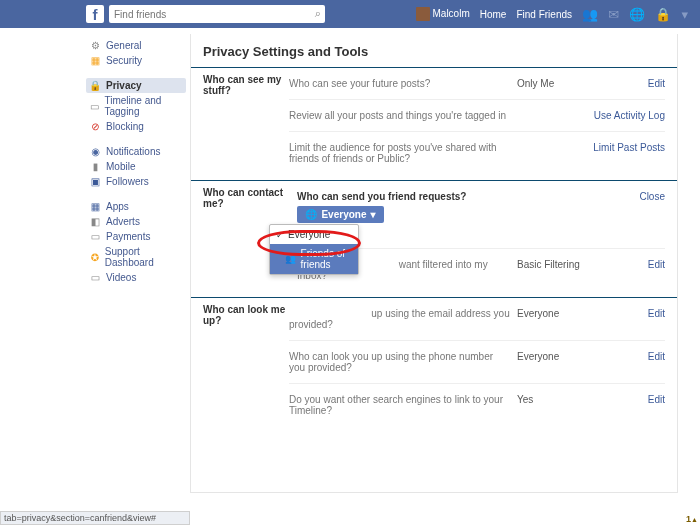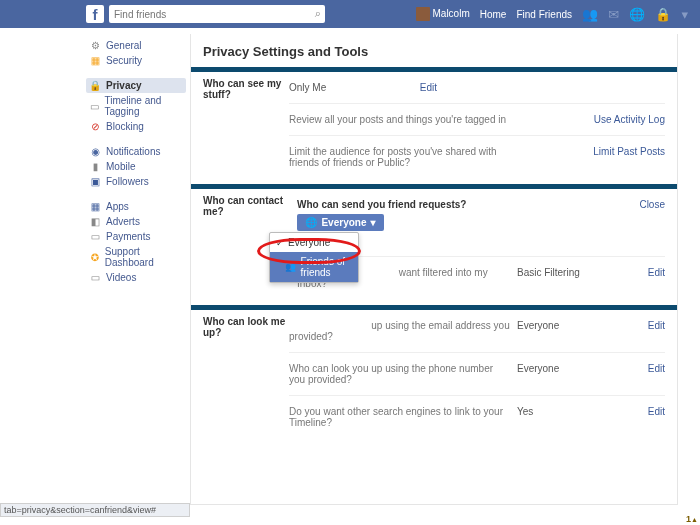--- a/index.html
+++ b/index.html
@@ -20,40 +20,40 @@
   
   .page { display: flex; padding: 6px 0 0 86px; }
   .sidebar { width: 100px; padding-top: 4px; }
   .sidebar .group { margin-bottom: 10px; }
   .sidebar .item { display: flex; align-items: center; gap: 5px; padding: 2px 4px; font-size: 10px; color: #43588e; cursor:pointer; }
   .sidebar .item.active { background: #dde3ee; font-weight: bold; color:#333; border-radius:2px; }
   .sidebar .ico { width:11px; height:11px; display:inline-flex; align-items:center; justify-content:center; font-size:10px; }
 
   .content { width: 488px; border: 1px solid #e5e5e5; border-top:none; margin-left: 4px; background:#fff; padding: 10px 0 60px 0; position:relative;}
   .content h1 { font-size: 13px; font-weight: bold; color: #333; padding: 0 12px 8px 12px; }
-  .section-row { display:flex; border-top:5px solid #0c4a6e; padding: 6px 12px; font-size:10px; }
+  .section-row { display:flex; border-top:1px solid #0c4a6e; padding: 6px 12px; font-size:10px; }
   .section-label { width: 86px; font-weight: bold; color:#333; flex-shrink:0; }
   .section-body { flex:1; }
   .privacy-line { display:flex; padding: 4px 0 10px 0; gap:6px; align-items:flex-start;}
   .privacy-line .desc { flex:1; color:#777; }
   .privacy-line .desc.strong { color:#333; font-weight:bold; }
   .privacy-line .val { width:70px; color:#555; }
   .privacy-line .act { width:72px; text-align:right; }
   .privacy-line .act a { color:#3b5998; }
   .sep { border-top:1px solid #eee; margin: 0 0 6px 0; }
 
   .audience-btn { display:inline-flex; align-items:center; gap:4px; background:#5b7bbd; color:#fff; font-size:10px; font-weight:bold; padding:3px 8px; border-radius:2px; margin-top:2px; }
   .dropdown { position:absolute; background:#fff; border:1px solid #bbb; border-radius:2px; box-shadow:0 2px 5px rgba(0,0,0,.2); width:90px; font-size:10px; margin-top:2px; z-index:5;}
   .dropdown .opt { padding:4px 6px; display:flex; align-items:center; gap:4px; color:#333;}
   .dropdown .opt.hover { background:#5b7bbd; color:#fff; }
   .dropdown .chk { width:8px; color:#333; font-size:9px;}
 
   .red-ring { position:absolute; border:3px solid #e21a1a; border-radius:50%/60%; width:104px; height:26px; pointer-events:none; z-index:6;}
 
-  .statusbar { position:fixed; left:0; bottom:8px; width:190px; background:#eceff4; border:1px solid #cfcfcf; font-size:9px; padding:1px 3px; color:#555;}
+  .statusbar { position:fixed; left:0; bottom:0; width:190px; background:#eceff4; border:1px solid #cfcfcf; font-size:9px; padding:1px 3px; color:#555;}
   .corner { position:fixed; right:2px; bottom:1px; font-size:9px; color:#7a5c00; font-weight:bold;}
 </style>
 </head>
 <body>
 
 <div class="topbar">
   <div class="fb-logo">f</div>
   <div class="search-wrap">
     <input class="search" placeholder="Find friends" style="">
     <span class="search-icon">⌕</span>
@@ -135,20 +135,21 @@
     </div>
   </div>
 
   <div class="content">
     <h1>Privacy Settings and Tools</h1>
 
     <div class="section-row">
       <div class="section-label">Who can see my stuff?</div>
       <div class="section-body">
         <div class="privacy-line">
+          <div class="desc">Who can see your future posts?</div>
           <div class="val">Only Me</div>
           <div class="act"><a>Edit</a></div>
         </div>
         <div class="sep"></div>
         <div class="privacy-line">
           <div class="desc">Review all your posts and things you're tagged in</div>
           <div class="val"></div>
           <div class="act"><a>Use Activity Log</a></div>
         </div>
         <div class="sep"></div>

